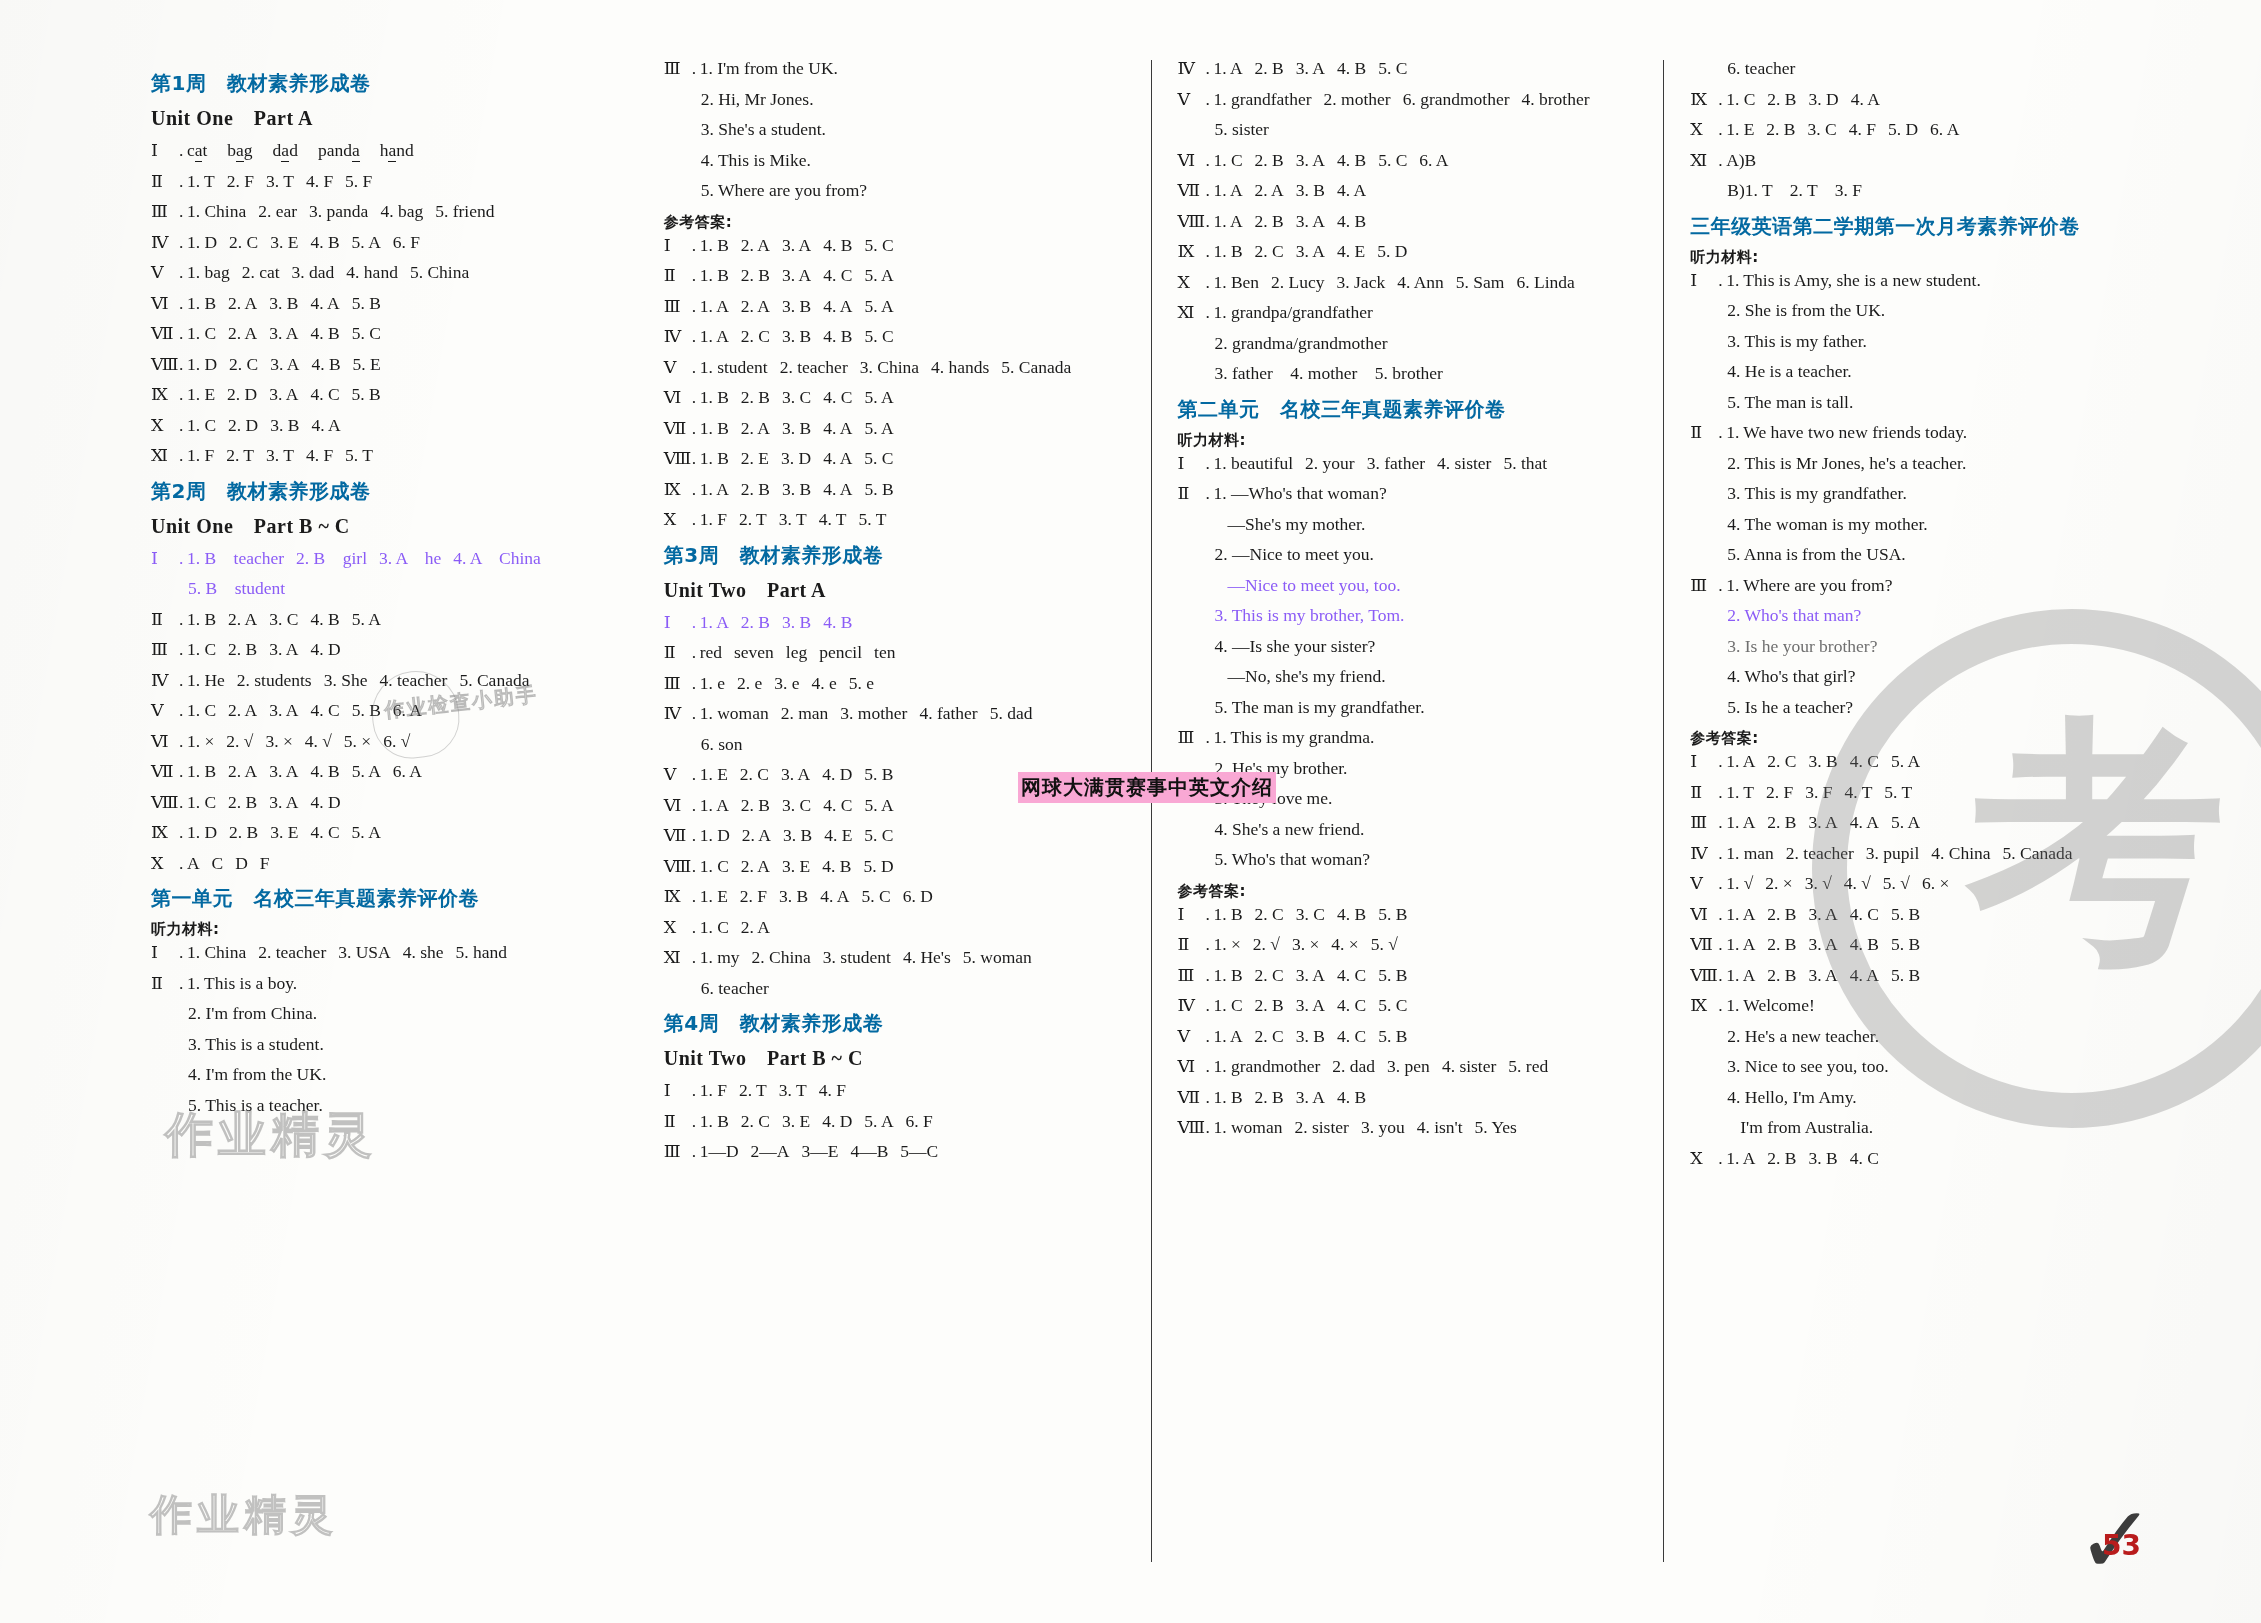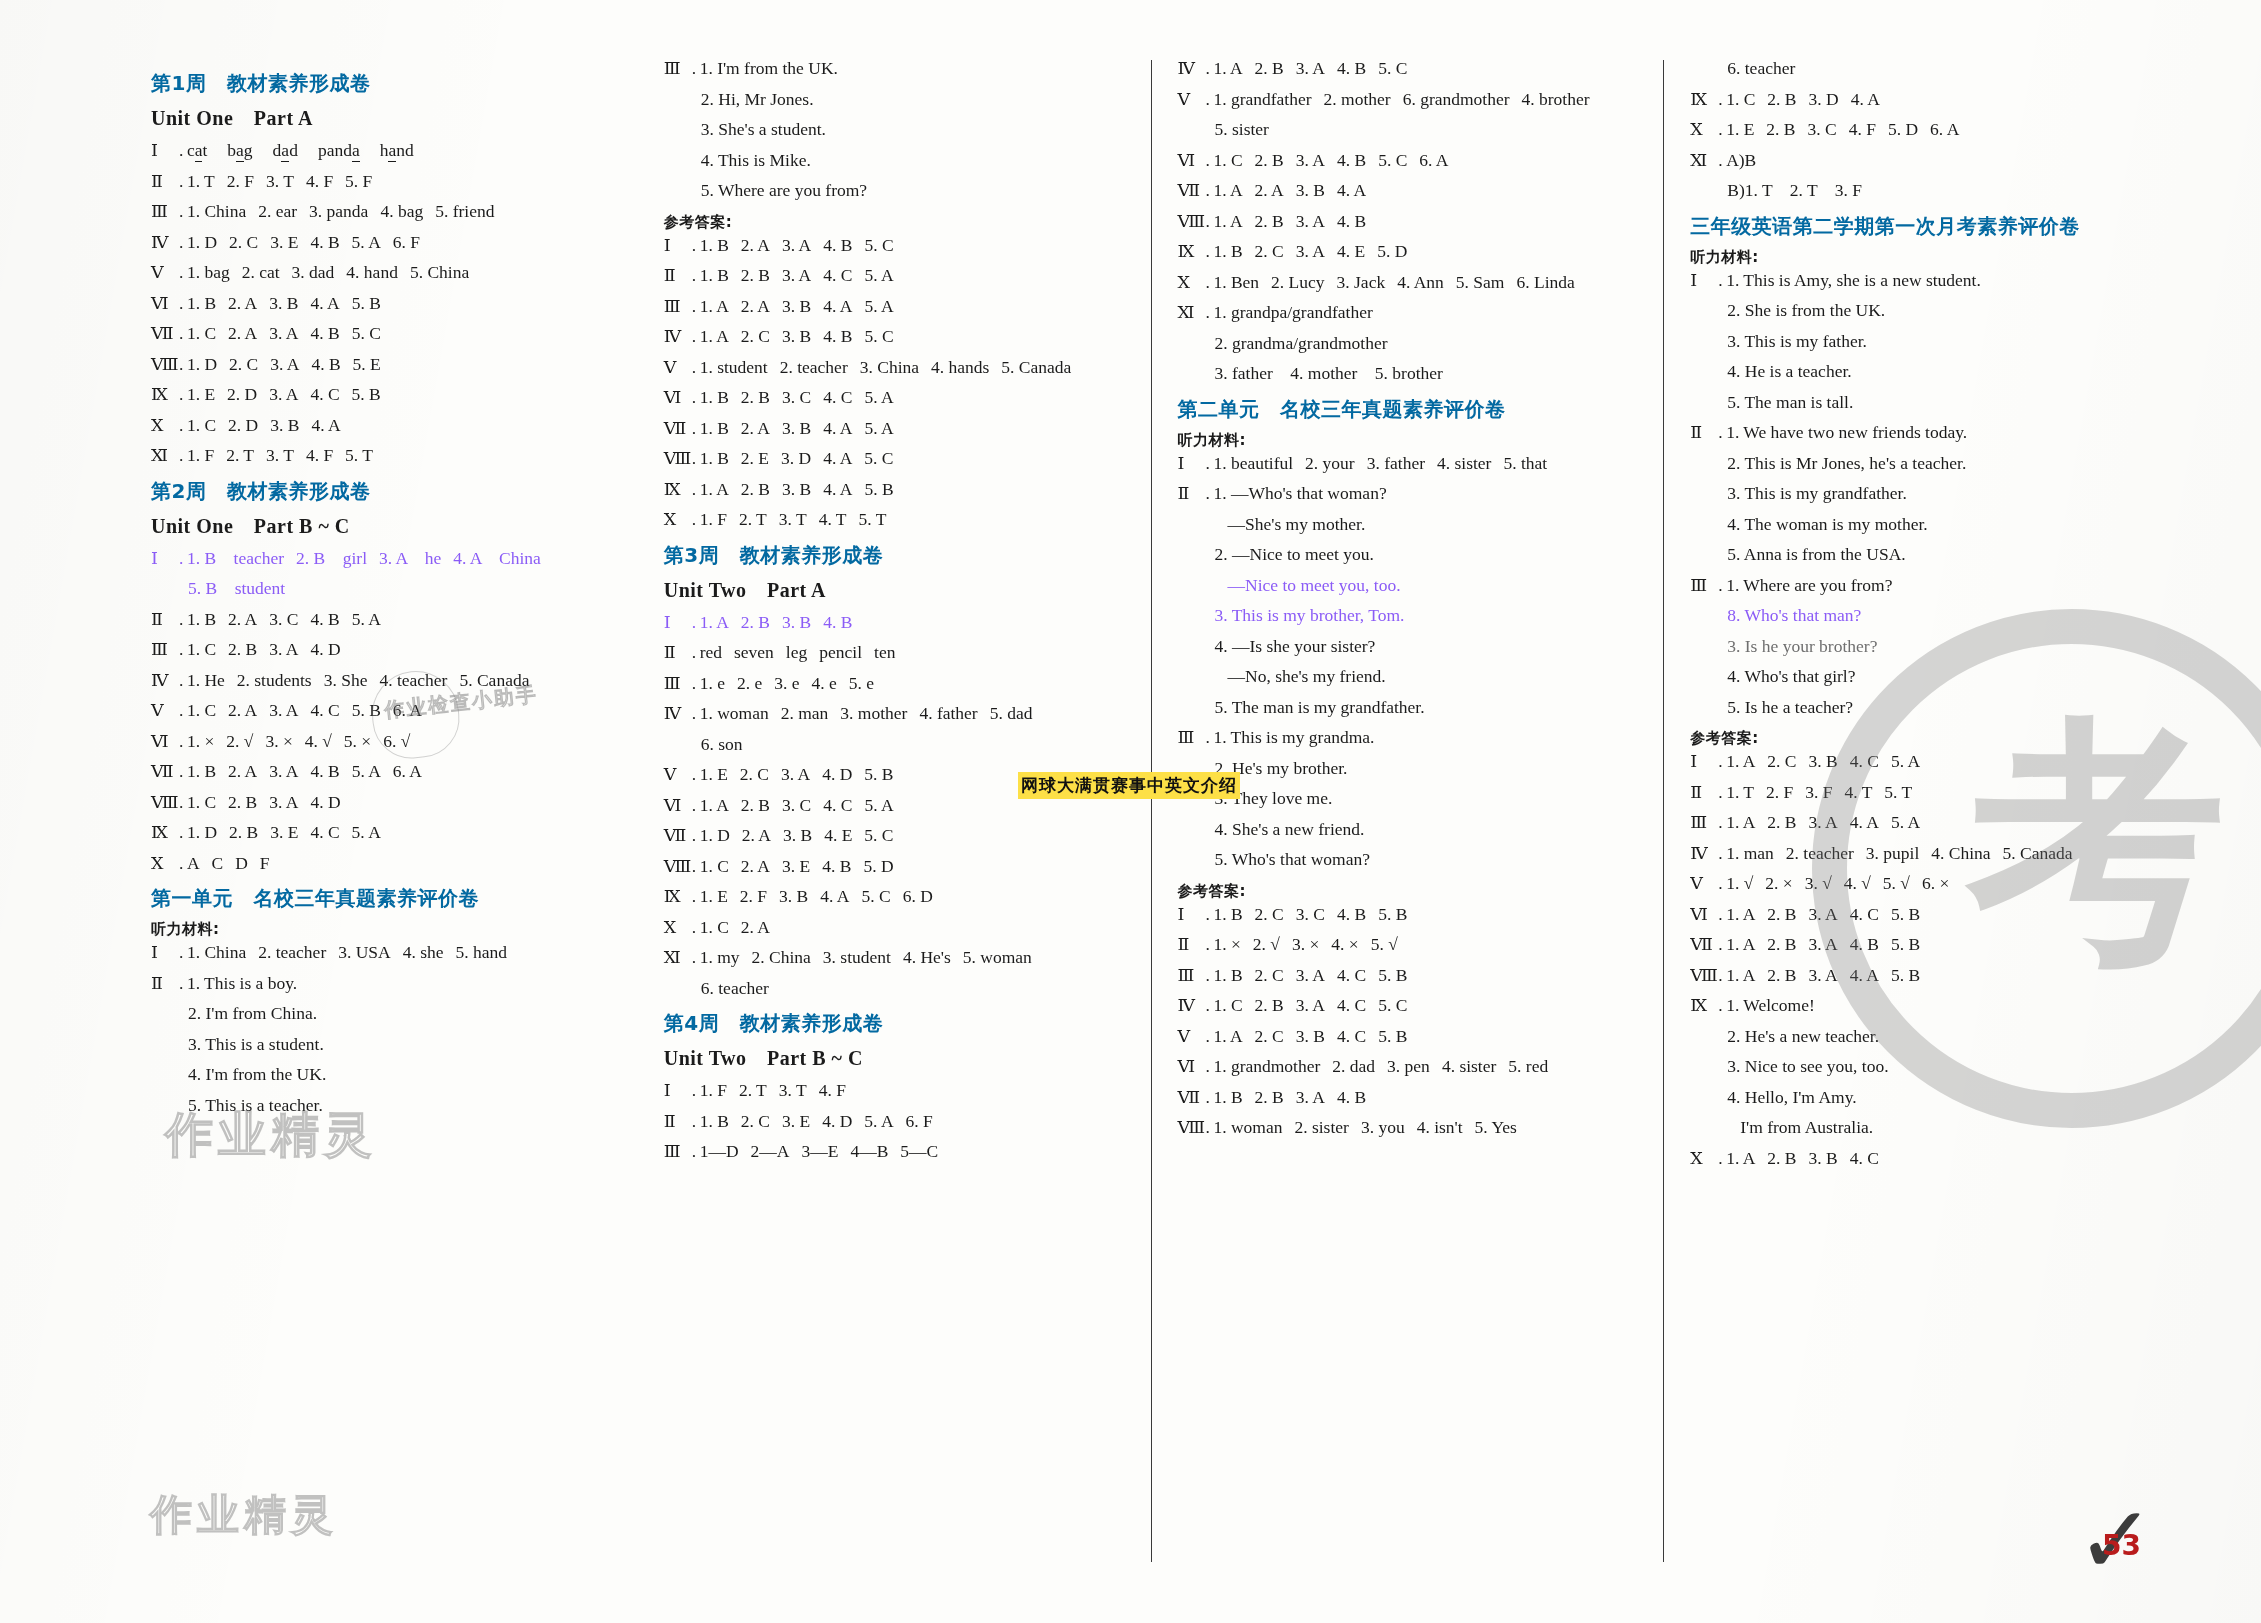--- a/index.html
+++ b/index.html
@@ -98,24 +98,24 @@
   .ul{border-bottom:1.5px solid #1b1b1b;padding-bottom:0.5px;}
   .faded{color:#8b5cf6;}
   .semi{color:#6f6f6f;}
 
   
   .wm-text{
     position:absolute;
     left:1018px; top:772px;
     font-family:"DejaVu Sans","Liberation Sans",sans-serif;
     font-weight:bold;
-    font-size:17px;
+    font-size:20px;
     letter-spacing:1px;
     color:#111;
-    background:#fde047;
+    background:#f9a8d4;
     padding:2px 3px;
     white-space:nowrap;
     z-index:8;
   }
   .wm-stamp{
     position:absolute;
     color:rgba(110,110,110,0.35);
     font-family:"DejaVu Sans","Liberation Sans",sans-serif;
     font-weight:bold;
     pointer-events:none;
@@ -597,21 +597,21 @@
         </div>
         <div class="sub">2. This is Mr Jones, he's a teacher.</div>
         <div class="sub">3. This is my grandfather.</div>
         <div class="sub">4. The woman is my mother.</div>
         <div class="sub">5. Anna is from the USA.</div>
         <div class="ans">
           <span class="rn">Ⅲ</span>
           <span>. </span>
           <span class="body-txt items"><span>1. Where are you from?</span></span>
         </div>
-        <div class="sub faded">8. Who's that man?</div>
+        <div class="sub faded">2. Who's that man?</div>
         <div class="sub semi">3. Is he your brother?</div>
         <div class="sub">4. Who's that girl?</div>
         <div class="sub">5. Is he a teacher?</div>
         <div class="cn-label">参考答案:</div>
         <div class="ans">
           <span class="rn">Ⅰ</span>
           <span>. </span>
           <span class="body-txt items"><span>1. A</span><span>2. C</span><span>3. B</span><span>4. C</span><span>5. A</span></span>
         </div>
         <div class="ans">

